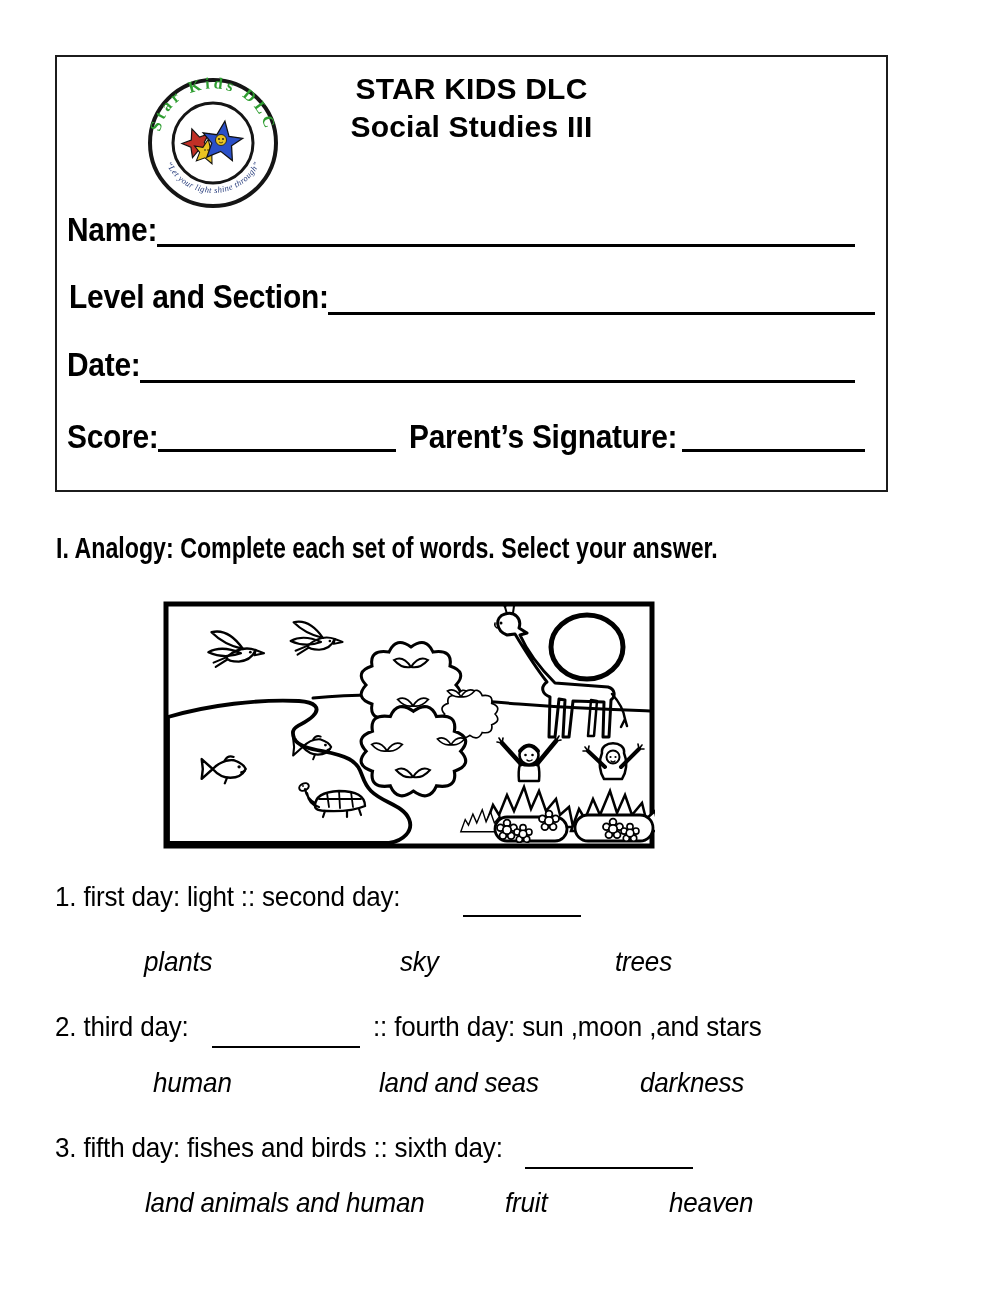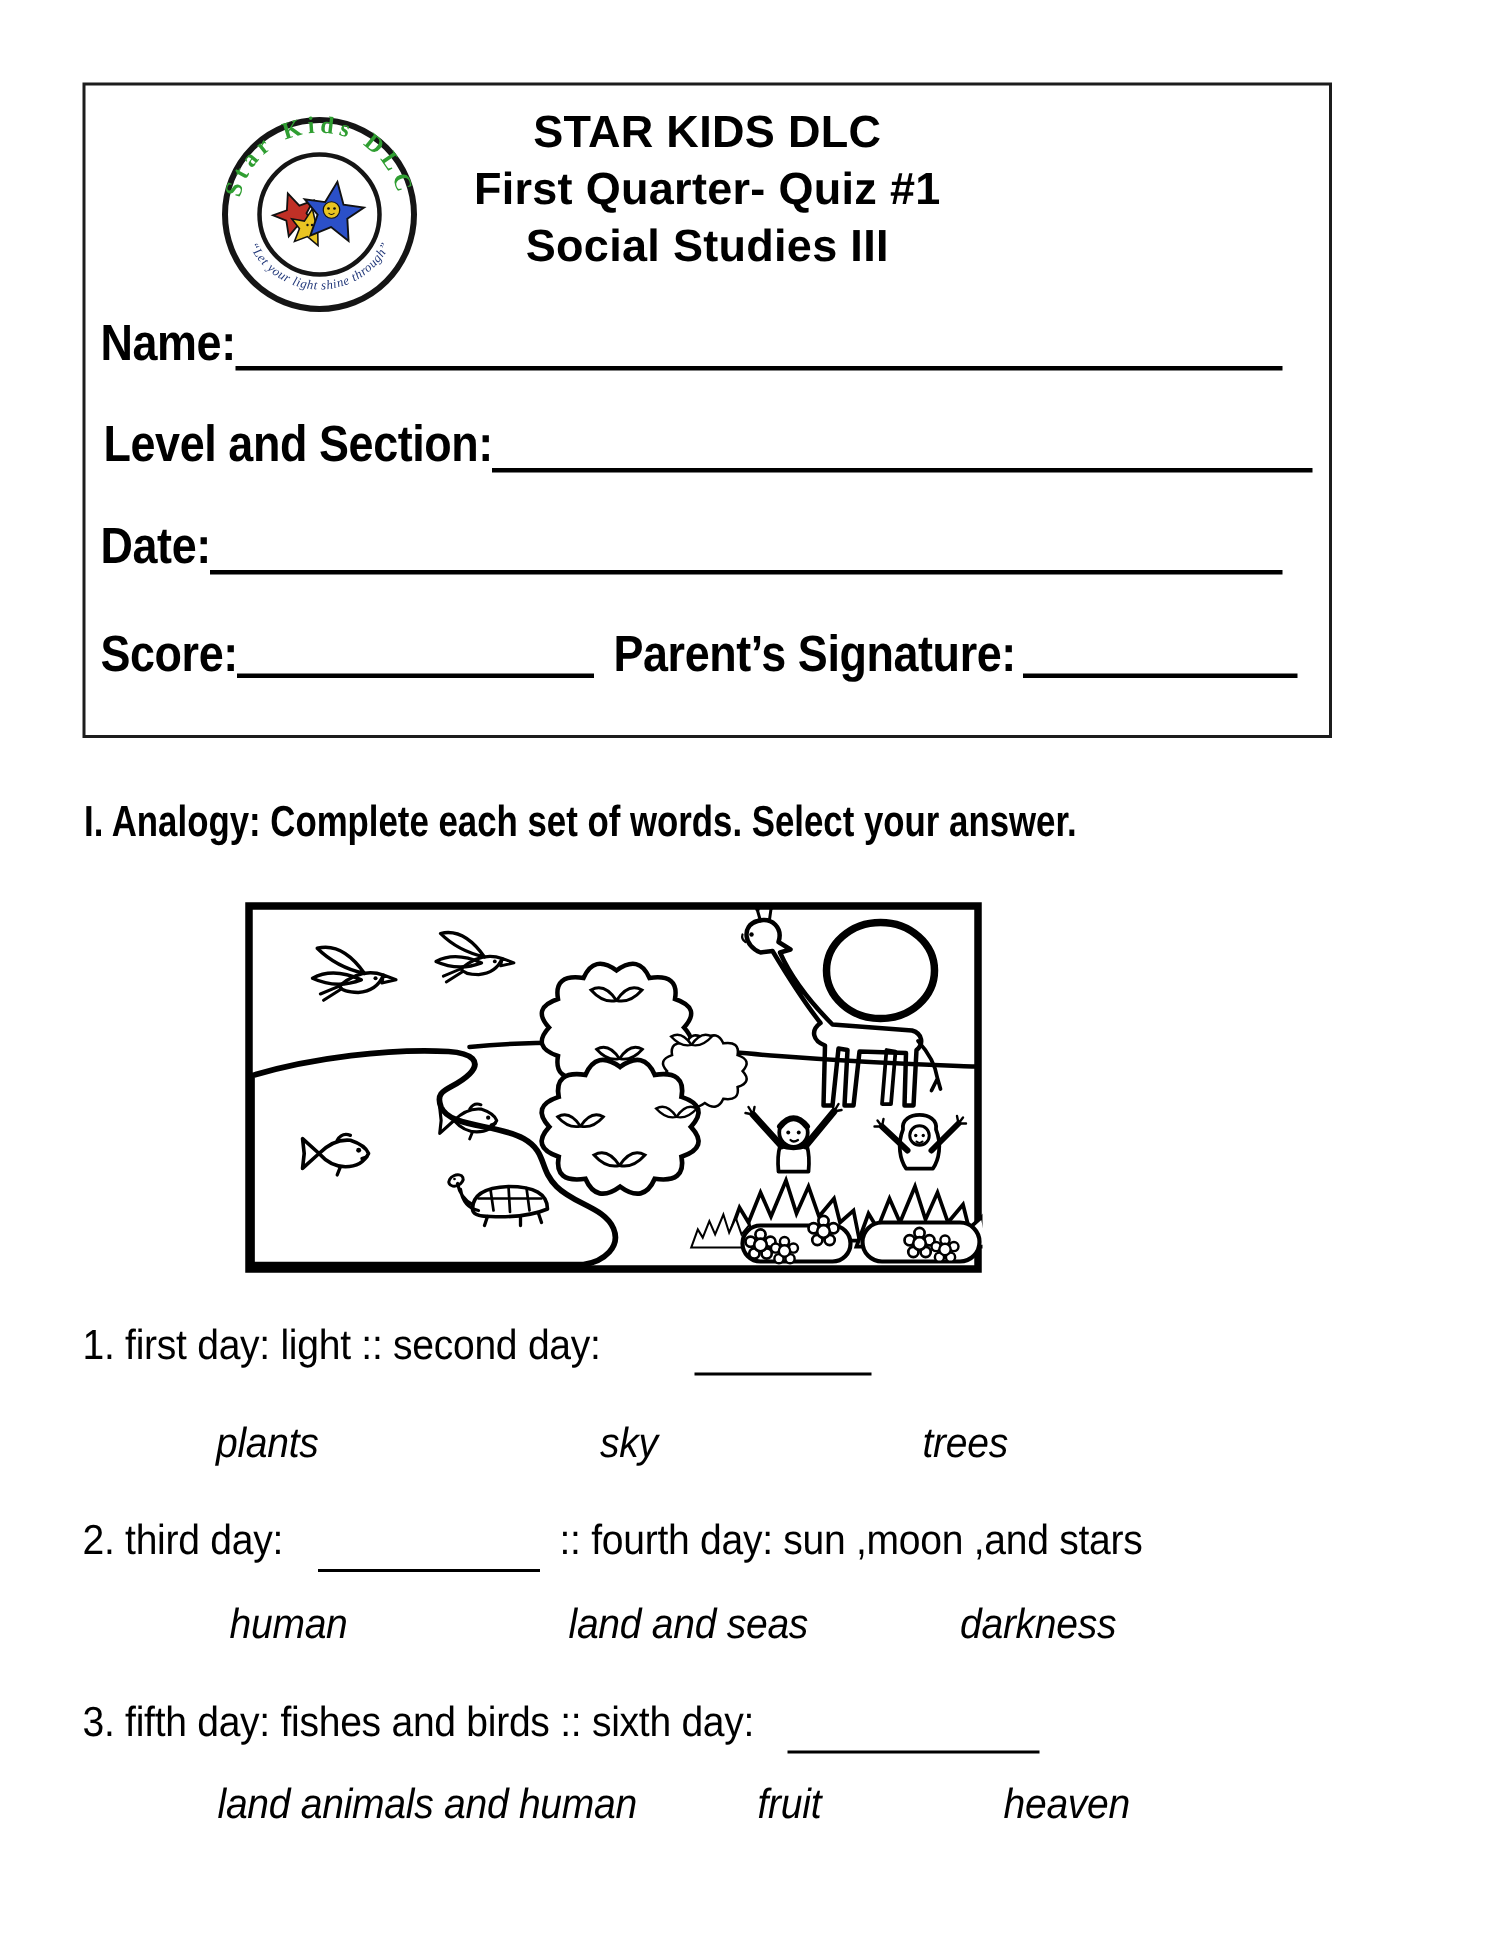--- a/index.html
+++ b/index.html
@@ -60,21 +60,20 @@
       <circle cx="6" cy="-4" r=".9" fill="#111"></circle>
         <circle cx="10" cy="-4" r=".9" fill="#111"></circle>
       <path d="M6,-1 Q8,1 10,-1" fill="none" stroke="#111" stroke-width=".7"></path>
       <circle cx="-8" cy="7" r=".8" fill="#111"></circle>
         <circle cx="-5" cy="7" r=".8" fill="#111"></circle>
     </g>
   </svg>
 
   <div class="title">
     <div>STAR KIDS DLC</div>
-    <div>First Quarter- Quiz #1</div>
     <div>Social Studies III</div>
   </div>
 
   <span class="flabel" style="left:67px; top:212px;">Name:</span>
   <div class="fline" style="left:157px; top:244px; width:698px;"></div>
 
   <span class="flabel" style="left:69px; top:279px;">Level and Section:</span>
   <div class="fline" style="left:328px; top:312px; width:547px;"></div>
 
   <span class="flabel" style="left:67px; top:347px;">Date:</span>

